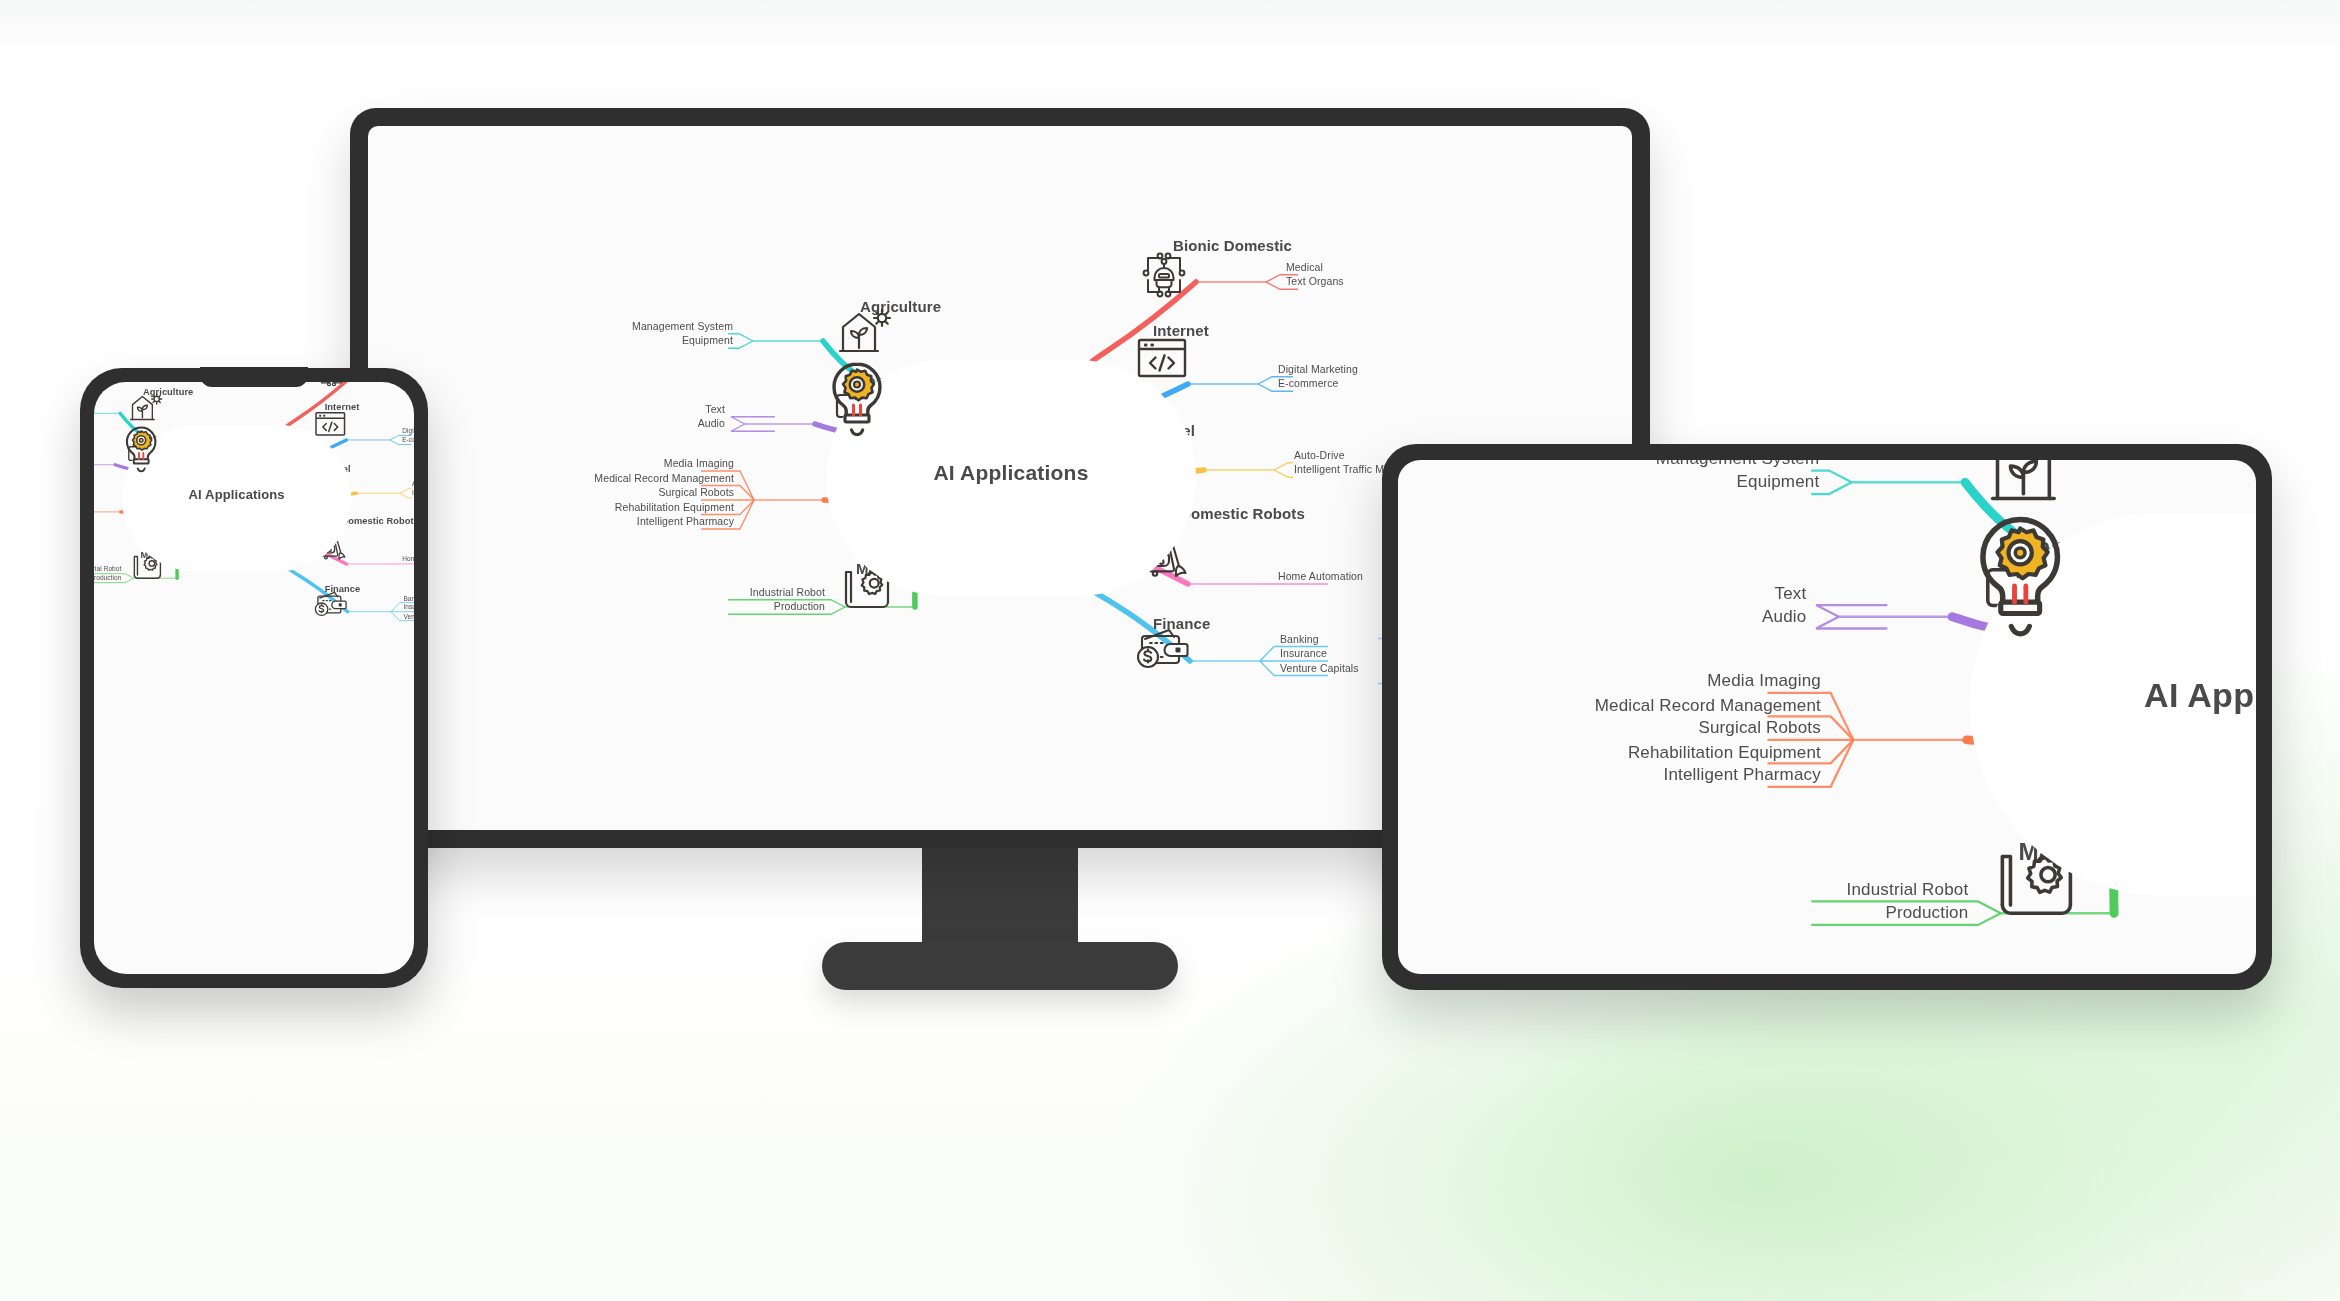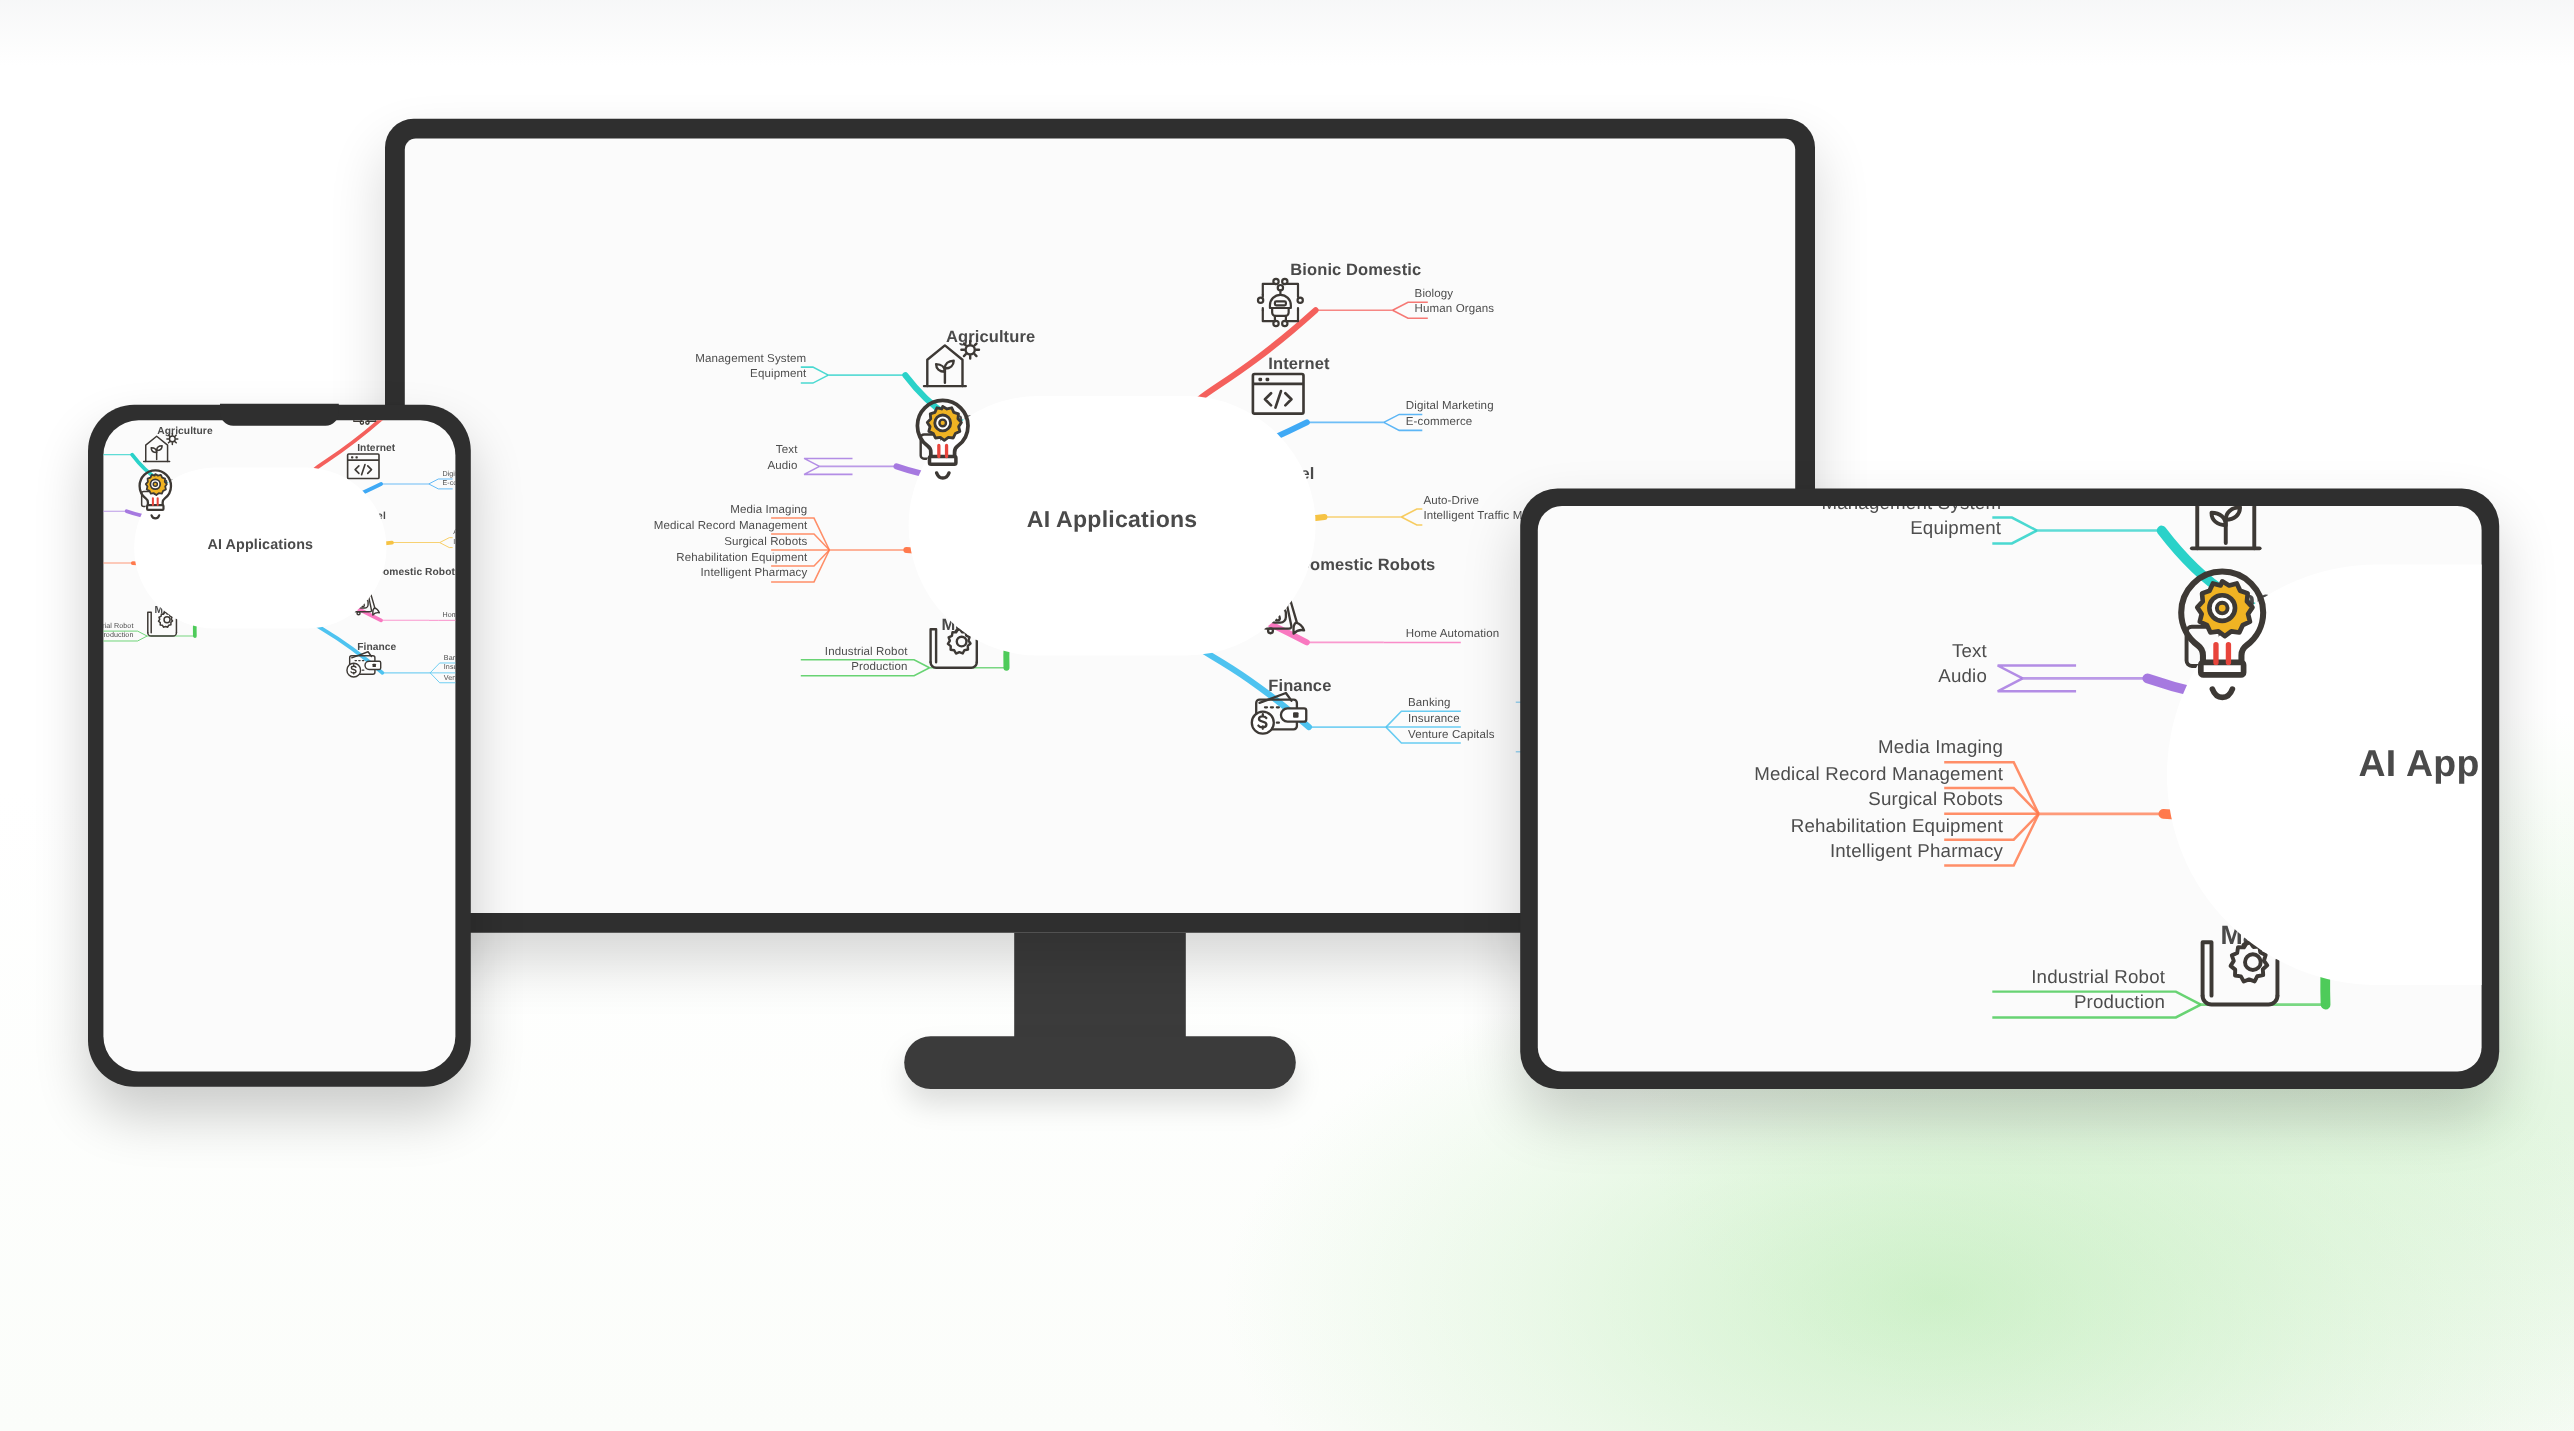--- a/index.html
+++ b/index.html
@@ -172,22 +172,22 @@
         <div class="branch-title" style="left: 488px; top: 434px;">Manufacturing</div>
         <div class="branch-icon" style="left: 470px; top: 440px;">
           <svg width="54" height="48" viewBox="0 0 54 48" fill="none" stroke="#3d3935" stroke-width="2.2" stroke-linecap="round" stroke-linejoin="round">
       <path d="M8 6v30M8 6h5v30"></path>
             <path d="M8 36a5 5 0 0 0 5 5h32a5 5 0 0 0 5-5"></path>
       <path d="M50 36V16"></path>
       <path d="M31 7.5l3.6-1.5 1.9 2.7 3.3-.2.6 3.3 3 1.4-1 3.1 1.9 2.7-2.5 2.2.2 3.3-3.3.6-1.5 2.9-3.1-1.1-3 1.2-1.6-2.9-3.3-.5.1-3.3-2.6-2.1 1.8-2.8-1.1-3.1 3-1.3.5-3.3 3.3.1 1.8-2.8Z"></path>
       <circle cx="36.2" cy="17.2" r="4.4"></circle>
     </svg>
         </div>
-        <div class="leaf right" style="left: 918px; top: 134.75px;">Biology</div>
-        <div class="leaf right" style="left: 918px; top: 149.25px;">Human Organs</div>
+        <div class="leaf right" style="left: 918px; top: 134.75px;">Medical</div>
+        <div class="leaf right" style="left: 918px; top: 149.25px;">Text Organs</div>
         <div class="branch-title" style="left: 805px; top: 111px;">Bionic Domestic</div>
         <div class="branch-icon" style="left: 770px; top: 122px;">
           <svg width="52" height="54" viewBox="0 0 52 54" fill="none" stroke="#3d3935" stroke-width="2" stroke-linecap="round" stroke-linejoin="round">
       <path d="M26 20a9.5 9.5 0 0 1 9.5 9.5v2.5h-19v-2.5A9.5 9.5 0 0 1 26 20Z"></path>
       <rect x="21" y="26" width="10" height="3.6" rx="1.2"></rect>
       <path d="M18.5 32v4.2a3 3 0 0 0 3 3h9a3 3 0 0 0 3-3V32"></path>
       <path d="M21 39.2v3.6M31 39.2v3.6"></path>
       <path d="M26 20v-4"></path>
       <path d="M10 10h12M42 10H30M10 10v10M42 10v10M10 44h12M42 44H30M10 44V34M42 44V34"></path>
       <circle cx="26" cy="13.5" r="2.4"></circle>

